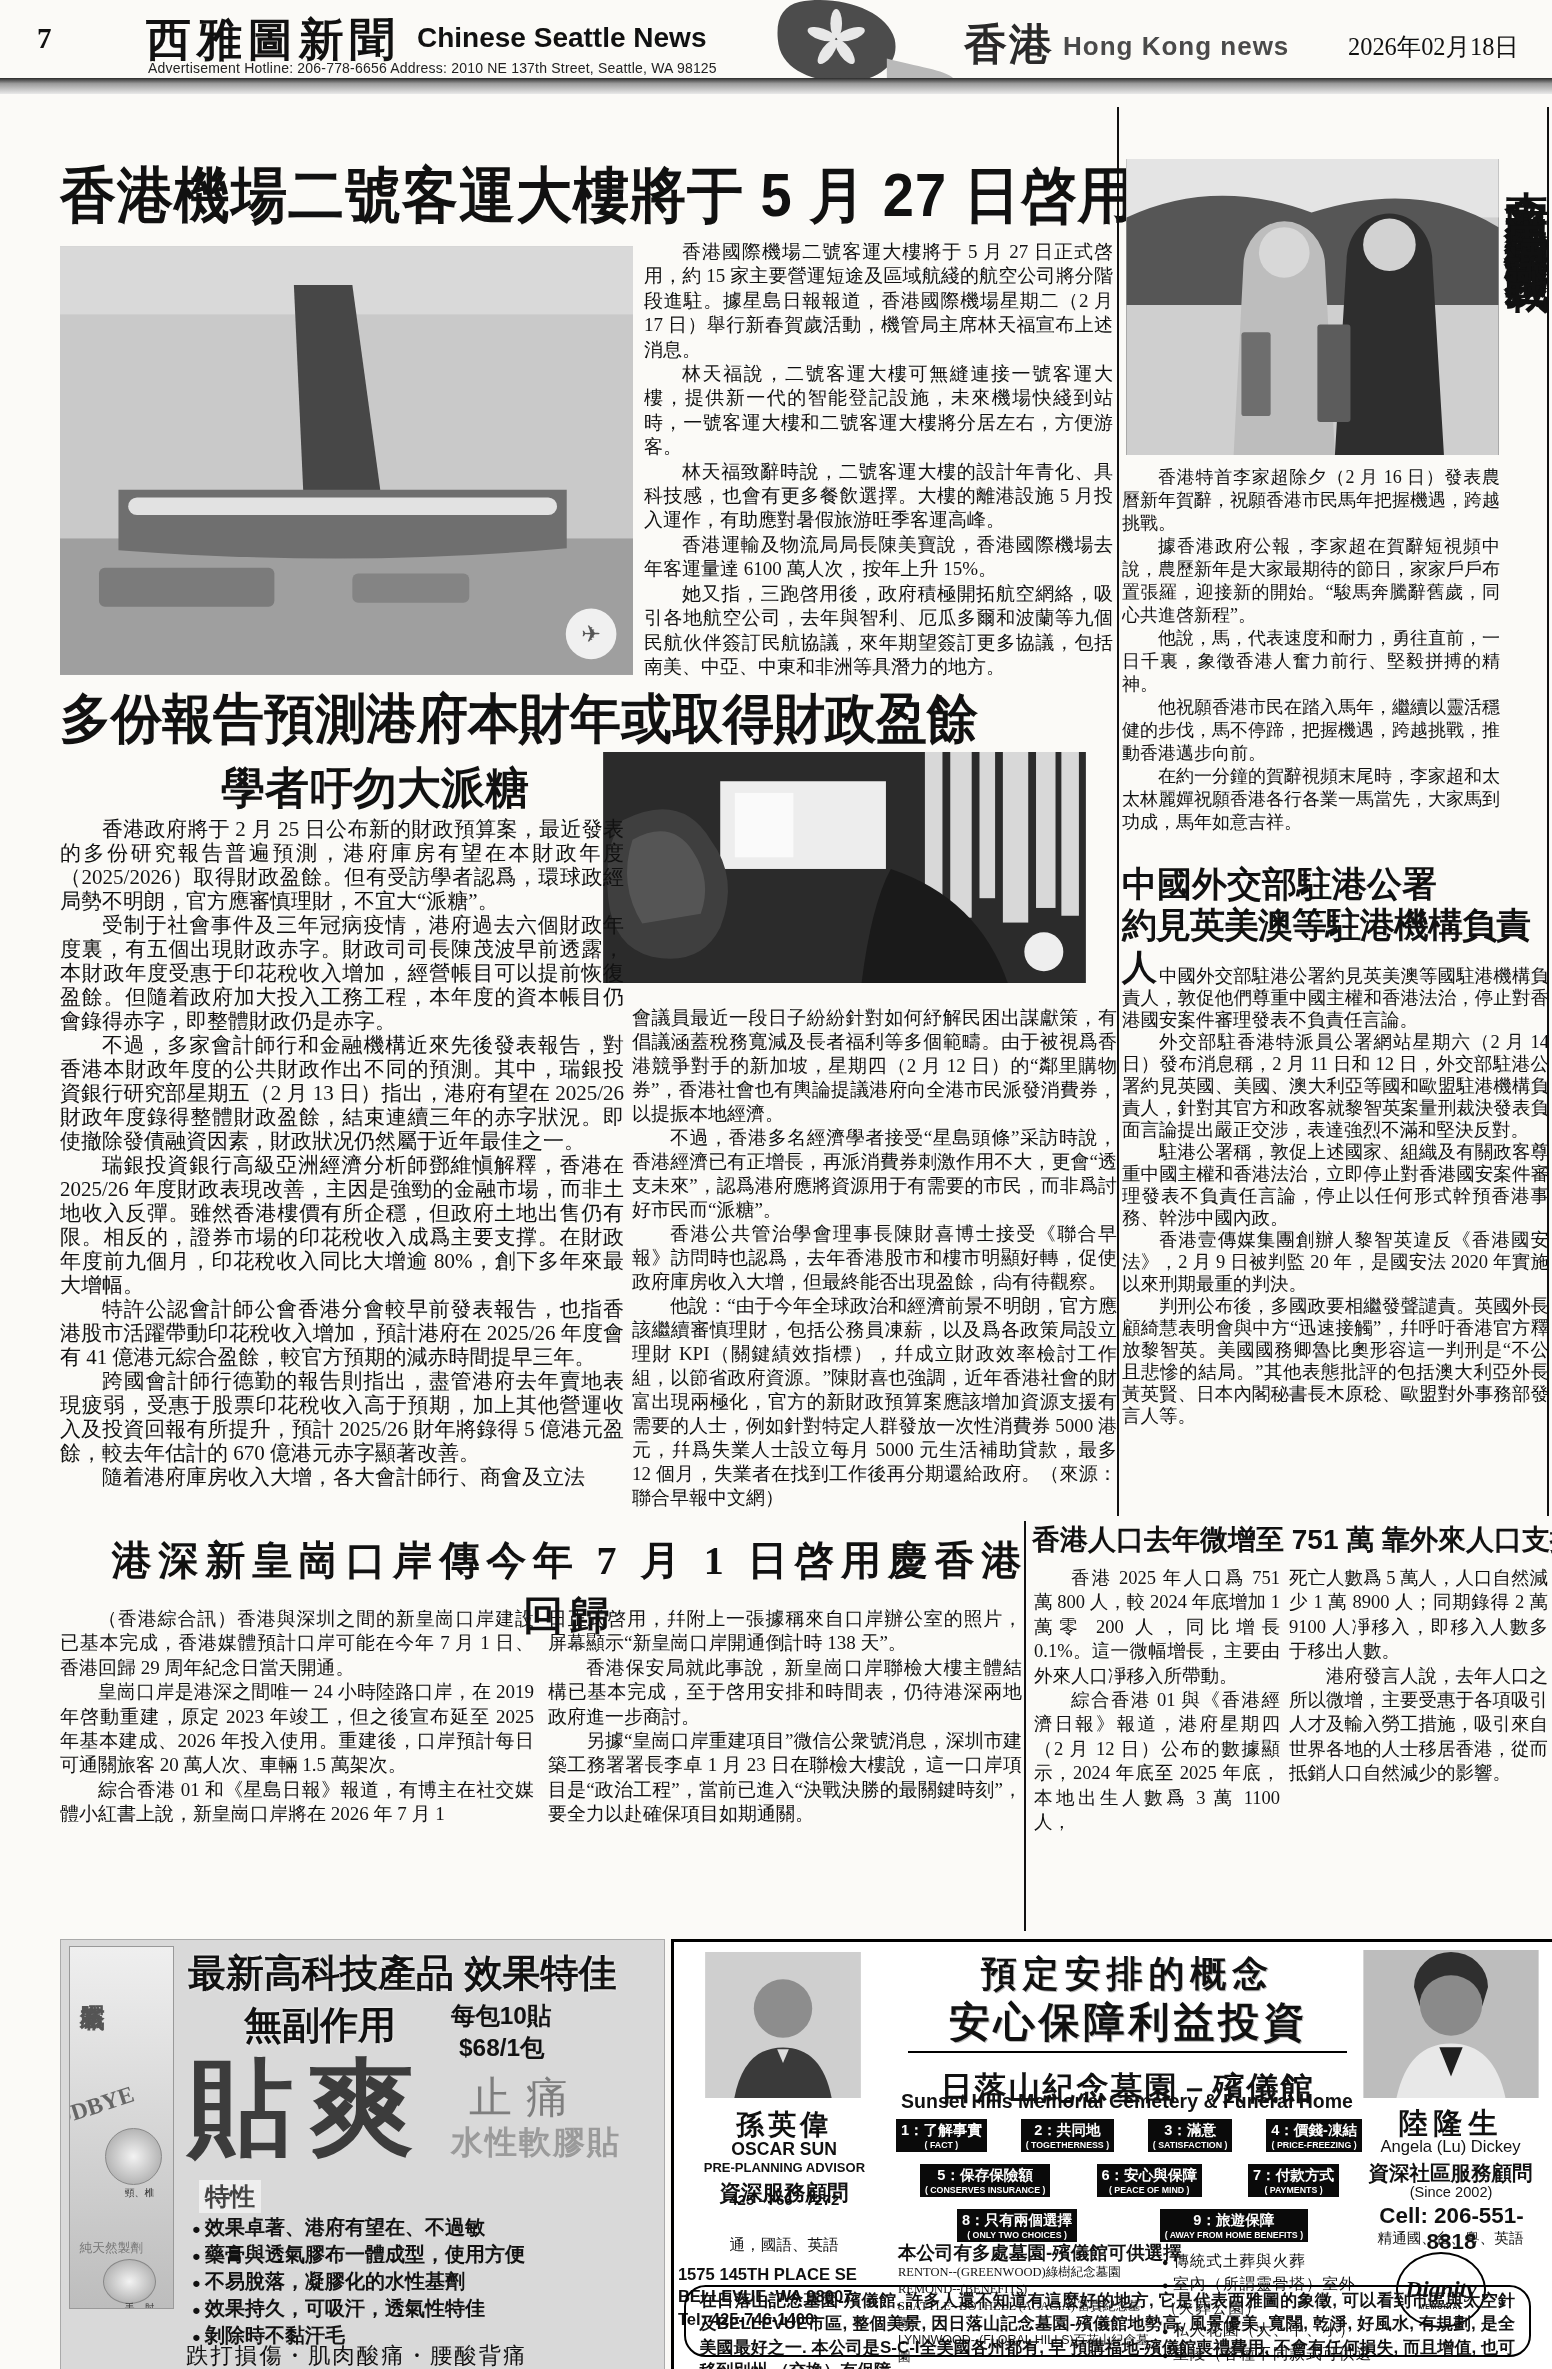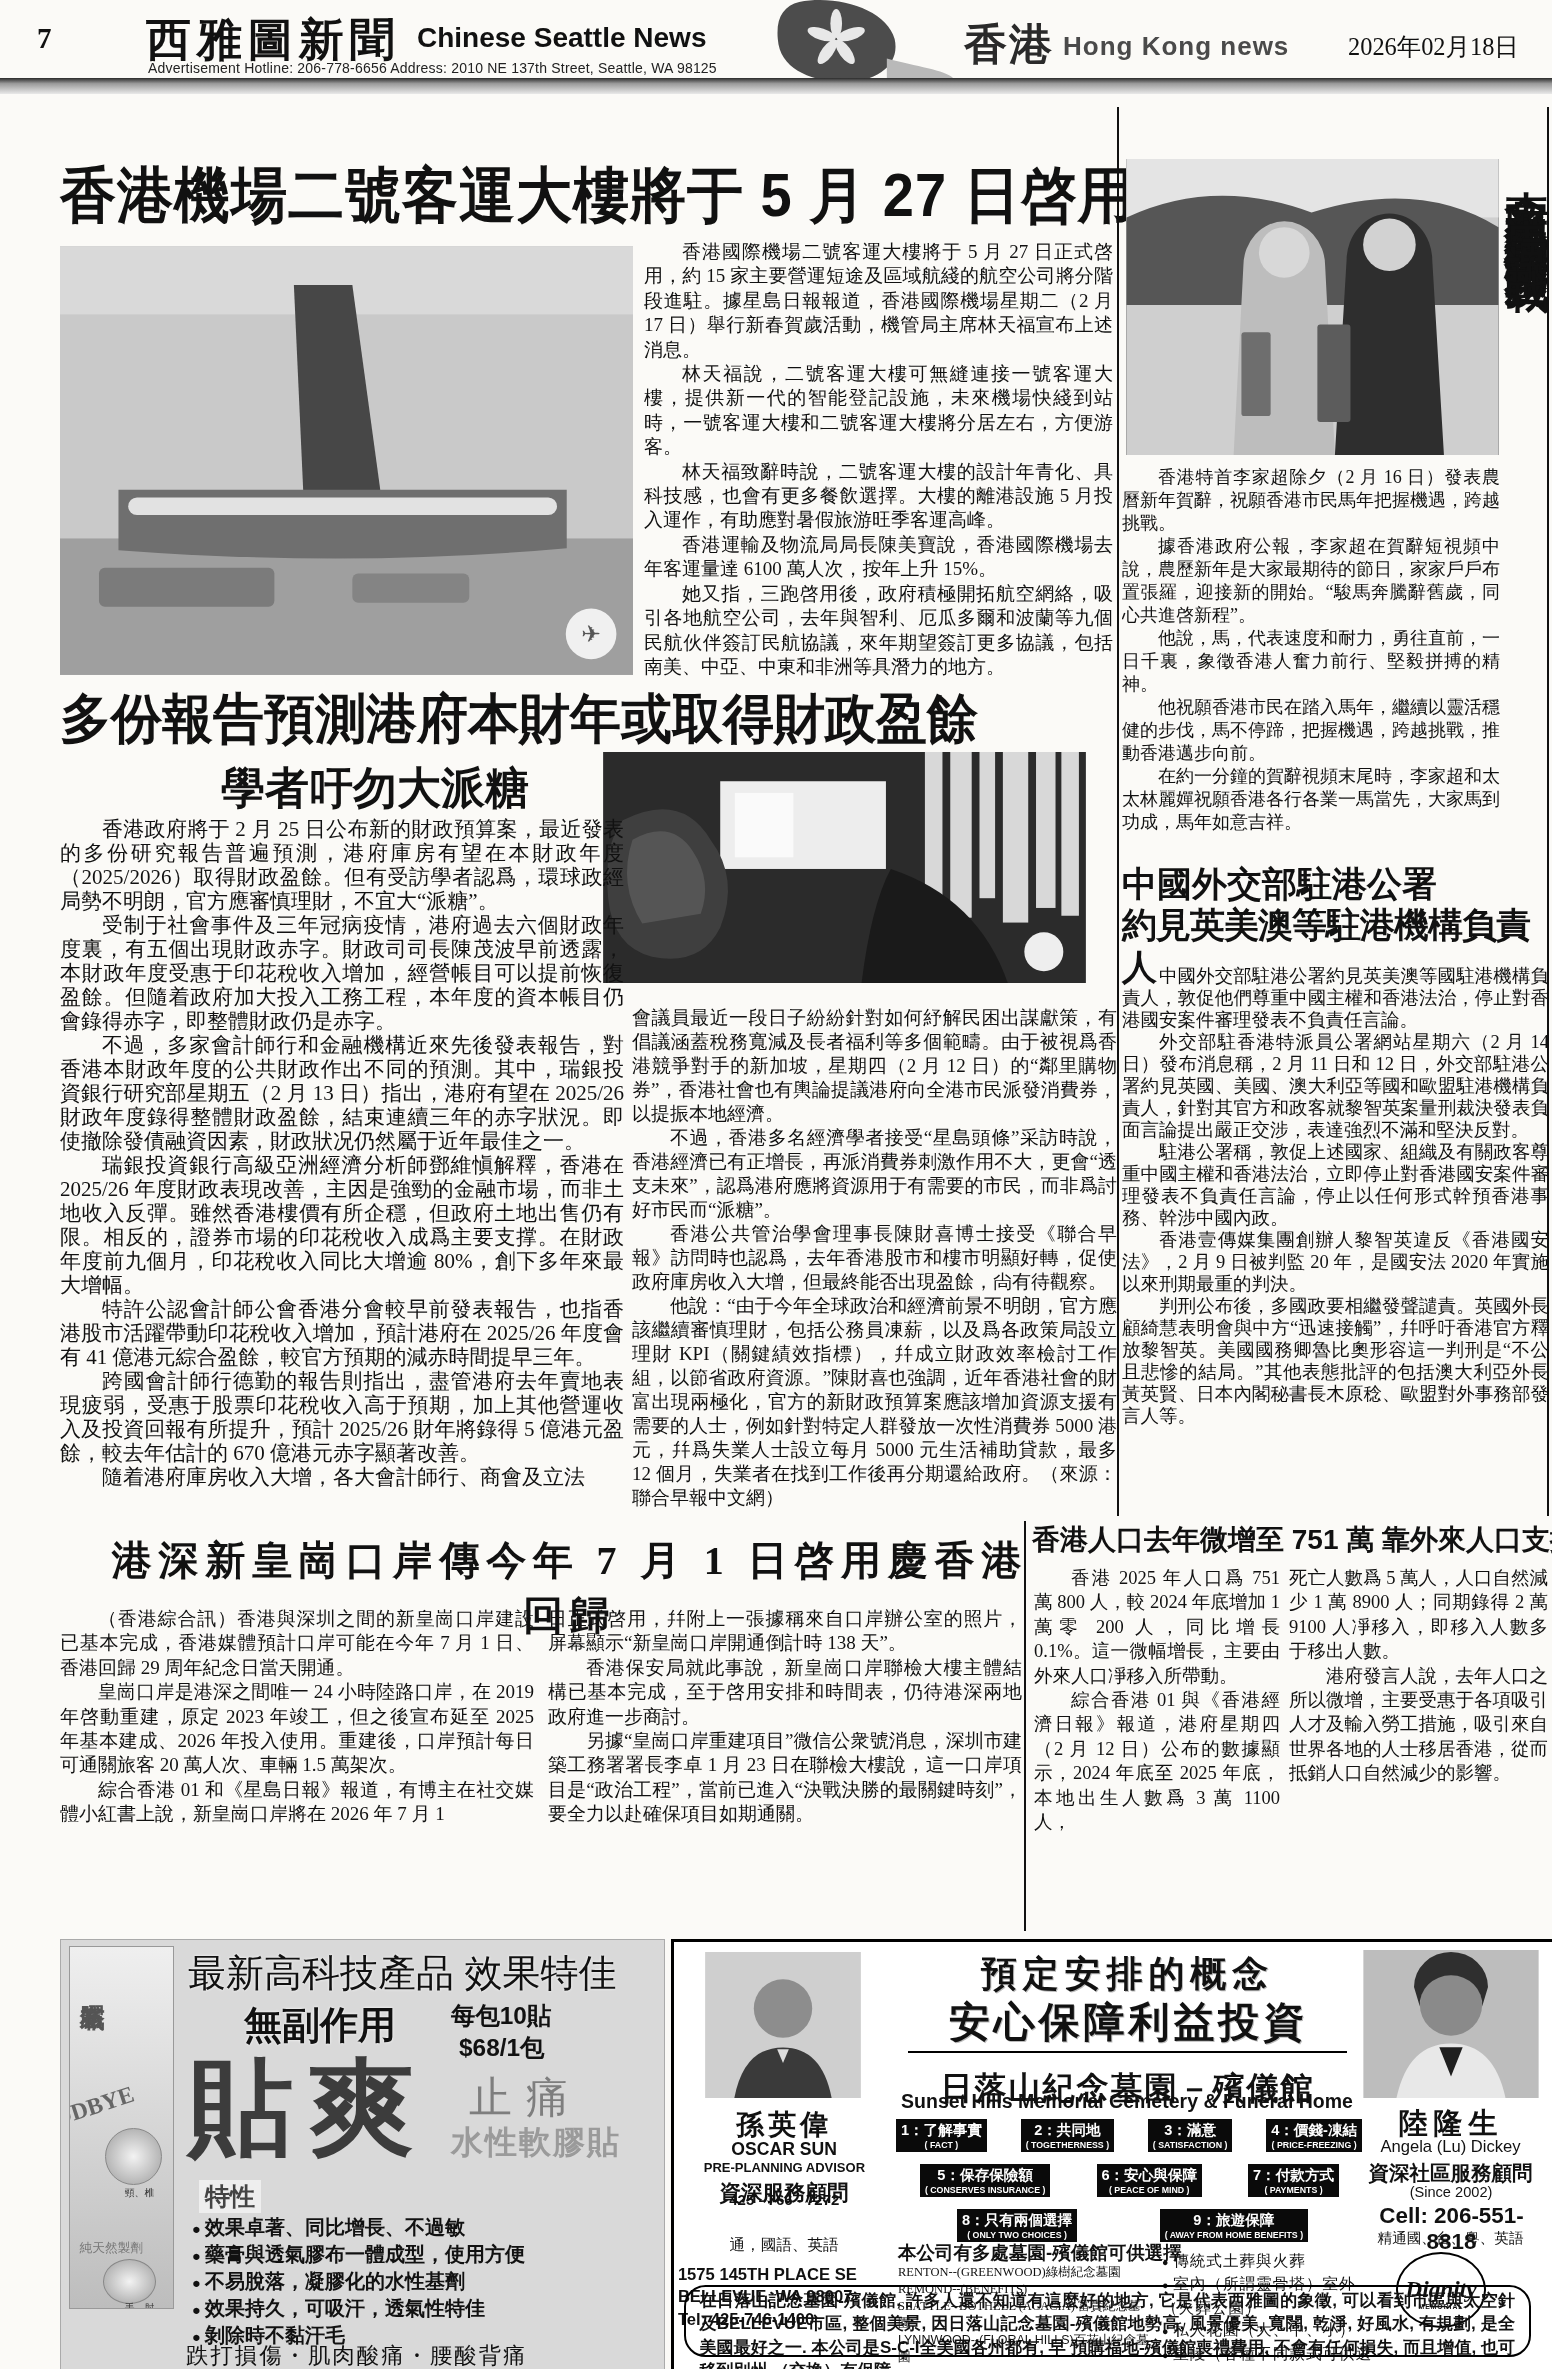--- a/index.html
+++ b/index.html
@@ -55,21 +55,21 @@
   
   #adl{left:60px;top:1939px;width:603px;height:431px;background:#d9d9d9;border:1px solid #aaa;}
   #adl-pack{position:absolute;left:7.8px;top:5.9px;width:103px;height:361px;background:linear-gradient(#efefef,#bdbdbd);
     border:1px solid #999;overflow:hidden;}
   #adl-pack .gas{position:absolute;top:39px;left:5.9px;font-size:25px;font-weight:900;color:#555;writing-mode:vertical-rl;}
   #adl-pack .odb{position:absolute;top:146px;left:-17.6px;font-size:23.4px;font-weight:900;color:#666;transform:rotate(-18deg);}
   #adl-pack .nat{position:absolute;top:293px;left:9.8px;font-size:12.7px;color:#777;}
   .pcircle{position:absolute;width:55px;height:55px;border-radius:50%;background:radial-gradient(#f3f3f3,#9c9c9c);
     border:1px solid #888;}
   .pcaption{position:absolute;font-size:9.8px;color:#333;}
-  #adl-h1{position:absolute;left:127px;top:7.8px;width:468px;font-size:38px;font-weight:400;white-space:nowrap;
+  #adl-h1{position:absolute;left:127px;top:7.8px;width:468px;font-size:38px;font-weight:700;white-space:nowrap;
     text-shadow:0 0 2.9px #fff;}
   #adl-h2{position:absolute;left:183px;top:60px;font-size:38px;font-weight:900;text-shadow:0 0 2.9px #fff;}
   #adl-pk1{position:absolute;left:390px;top:60px;font-size:24.4px;font-weight:900;}
   #adl-pk2{position:absolute;left:398px;top:92px;font-size:24.4px;font-weight:900;}
   #adl-name{position:absolute;left:127px;top:115px;font-size:105px;font-weight:900;color:#3c3c3c;
     letter-spacing:15.6px;line-height:1;}
   #adl-t1{position:absolute;left:408px;top:129px;font-size:43px;color:#7e7e7e;letter-spacing:13.7px;}
   #adl-t2{position:absolute;left:390px;top:181px;font-size:32px;color:#9a9a9a;font-weight:900;letter-spacing:2px;}
   #adl-feat-title{position:absolute;left:138px;top:240px;font-size:25px;font-weight:900;color:#444;
     background:#eee;padding:0 5.9px;}
@@ -273,21 +273,21 @@
     </div>
     <div class="sans" id="adl-h1">最新高科技產品 效果特佳</div>
     <div class="sans" id="adl-h2">無副作用</div>
     <div class="sans" id="adl-pk1">每包10貼</div>
     <div class="sans" id="adl-pk2">$68/1包</div>
     <div class="sans" id="adl-name">貼爽</div>
     <div class="sans" id="adl-t1">止痛</div>
     <div class="sans" id="adl-t2">水性軟膠貼</div>
     <div class="sans" id="adl-feat-title">特性</div>
     <div class="sans" id="adl-feats">
-        <div>效果卓著、同比增長、不過敏</div>
+        <div>效果卓著、港府有望在、不過敏</div>
         <div>藥膏與透氣膠布一體成型，使用方便</div>
         <div>不易脫落，凝膠化的水性基劑</div>
         <div>效果持久，可吸汗，透氣性特佳</div>
         <div>剝除時不黏汗毛</div>
       </div>
     <div id="adl-uses">
         <div>跌打損傷・肌肉酸痛・腰酸背痛</div>
       </div>
 
   </div>

